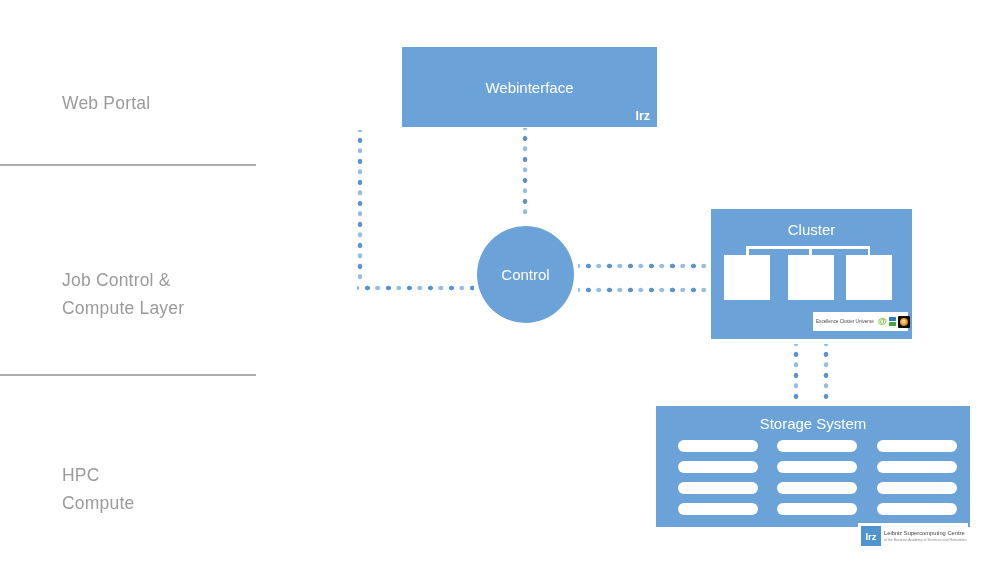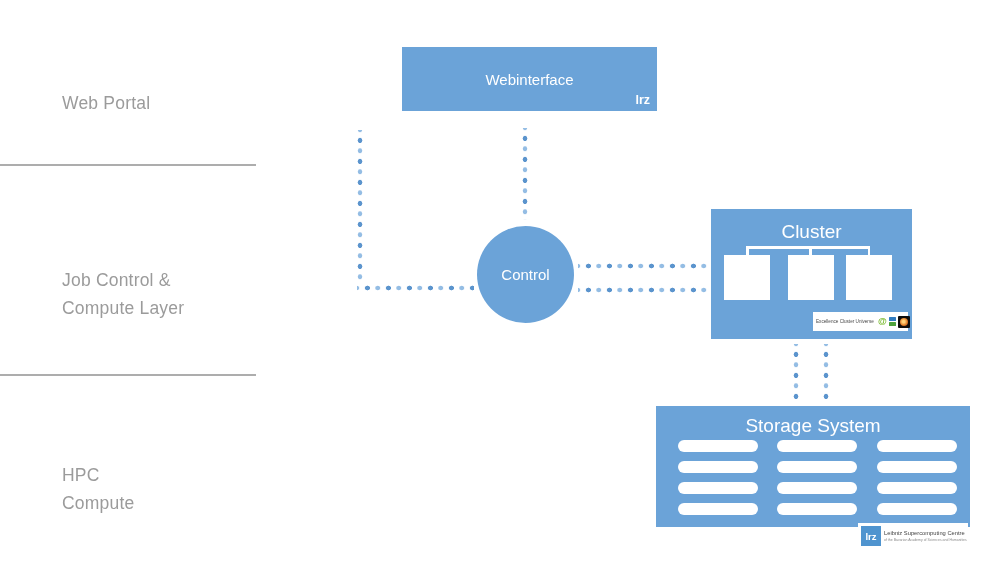--- a/index.html
+++ b/index.html
@@ -10,21 +10,21 @@
   
   .side-label{
     position:absolute;left:62px;color:var(--label-gray);font-size:17.5px;line-height:28px;
     letter-spacing:.2px;
     margin-top:21px;
   }
   .divider{position:absolute;left:0;width:256px;height:1.5px;background:var(--divider-gray);}
   
   .bluebox{position:absolute;background:var(--box-blue);color:#fff;}
   .center-flex{display:flex;align-items:center;justify-content:center;text-align:center;}
-  .node-title{position:absolute;left:0;right:0;text-align:center;color:#fff;font-size:19px;}
+  .node-title{position:absolute;left:0;right:0;text-align:center;color:#fff;font-size:15px;}
   .circle{border-radius:50%;justify-content:center;}
   .watermark{position:absolute;right:7px;bottom:4px;font-size:12.5px;font-weight:700;color:#fff;}
   
   .dots-h{
     position:absolute;height:6px;
     background-image:
       radial-gradient(circle, var(--dot-blue-strong) 2.15px, transparent 2.6px),
       radial-gradient(circle, var(--dot-blue) 2.15px, transparent 2.6px);
     background-size:21px 6px,10.5px 6px;background-position:0 50%,5px 50%;
   }
@@ -80,21 +80,21 @@
 
   <div class="dots-v" style="left:357px;top:130px;height:153px"></div>
   <div class="dots-h" style="left:357px;top:285px;width:117px"></div>
   <div class="dots-v" style="left:522px;top:128px;height:92px"></div>
   <div class="dots-h" style="left:578px;top:263px;width:131px"></div>
   <div class="dots-h" style="left:578px;top:287px;width:131px"></div>
   <div class="dots-v" style="left:793px;top:344px;height:59px"></div>
   <div class="dots-v" style="left:823px;top:344px;height:59px"></div>
 
 
-  <div class="bluebox center-flex" style="left:402px;top:47px;width:255px;height:64px;font-size:15px">
+  <div class="bluebox center-flex" style="left:402px;top:47px;width:255px;height:80px;font-size:15px">
     <span>Webinterface</span>
     <span class="watermark">lrz</span>
   </div>
 
   <div class="bluebox circle center-flex" style="left:477px;top:226px;width:97px;height:97px;font-size:15px">
     <span>Control</span>
   </div>
 
   <div class="bluebox" style="left:711px;top:209px;width:201px;height:130px">
     <div class="node-title" style="top:12px">Cluster</div>

